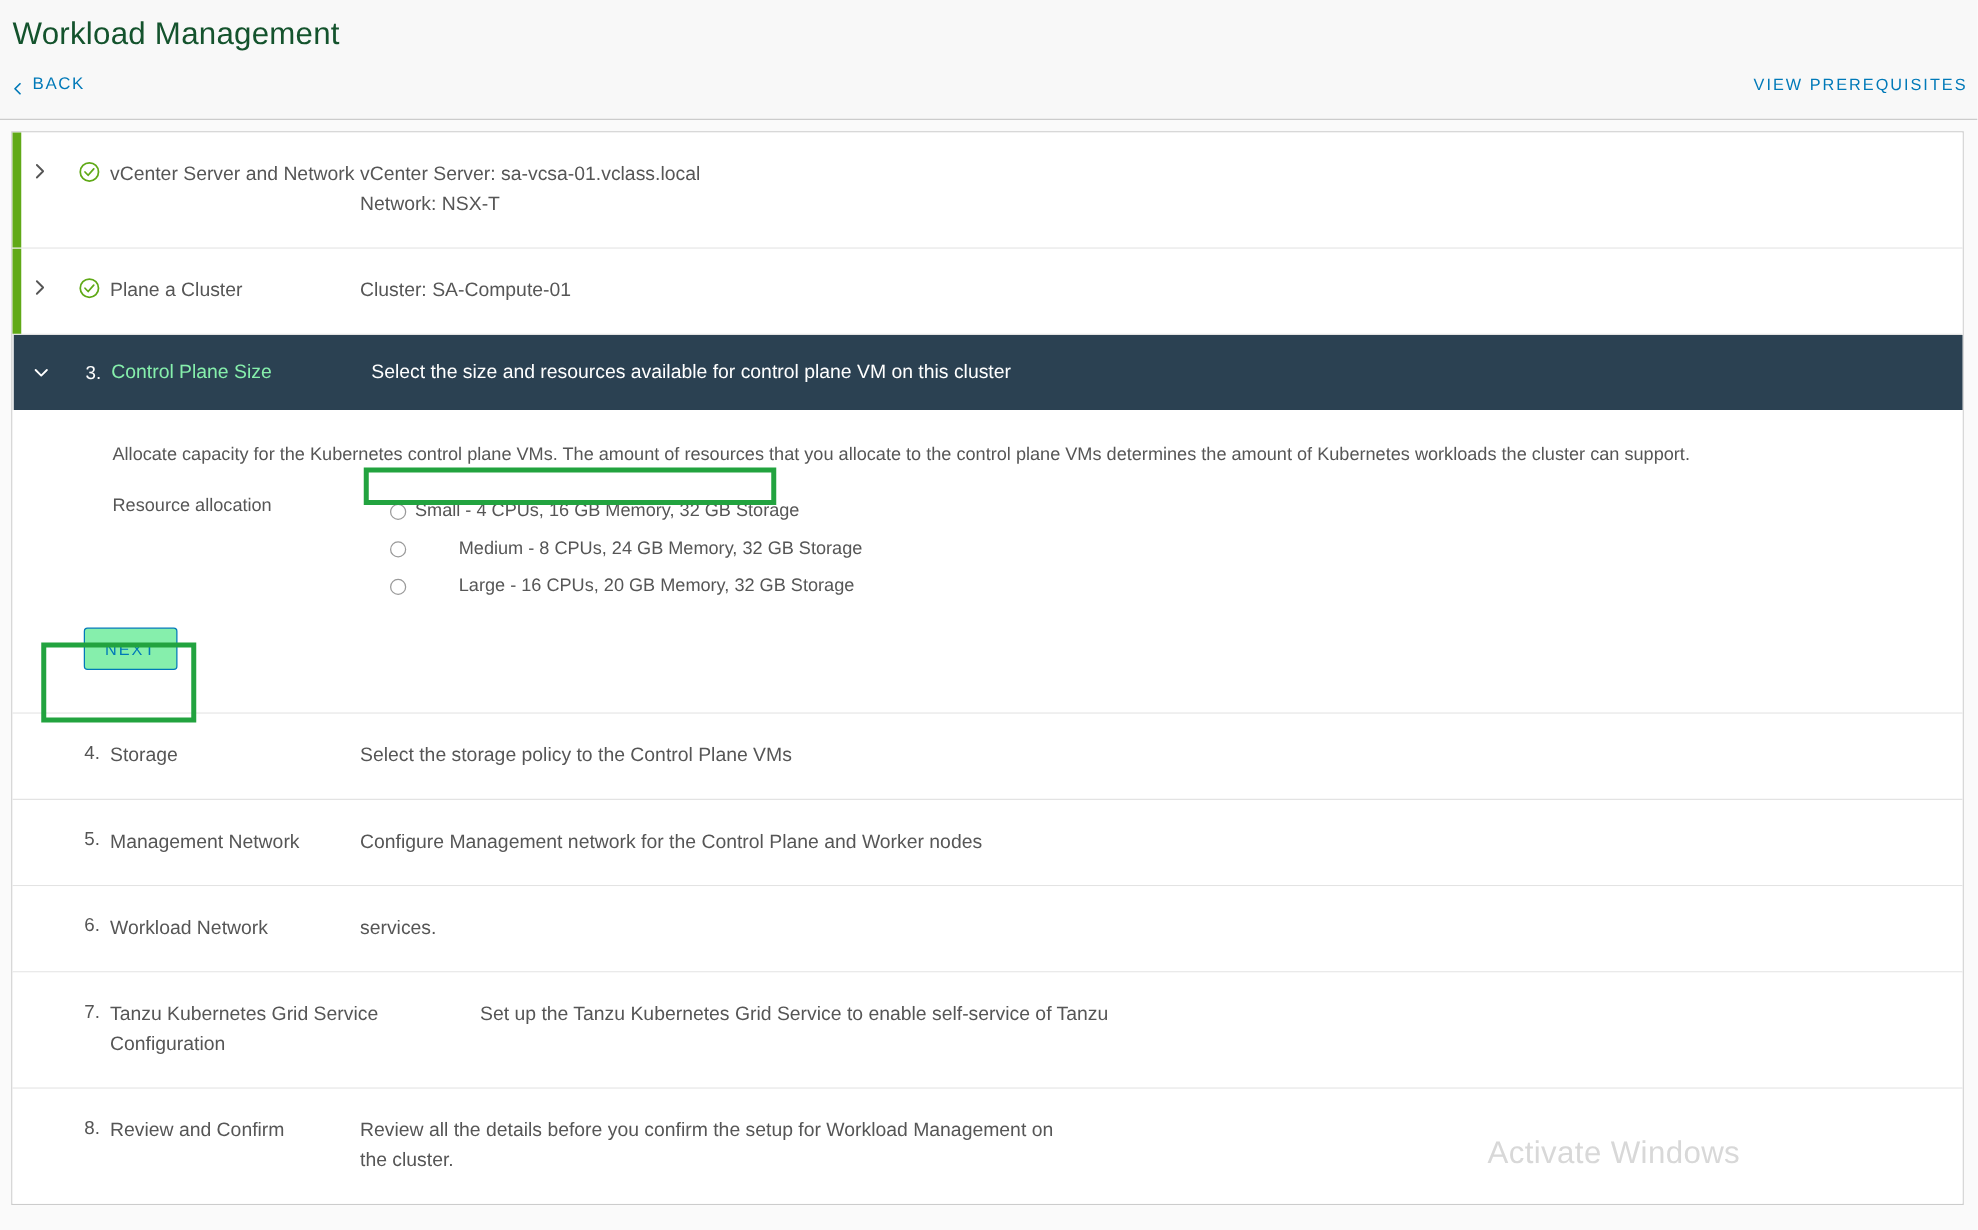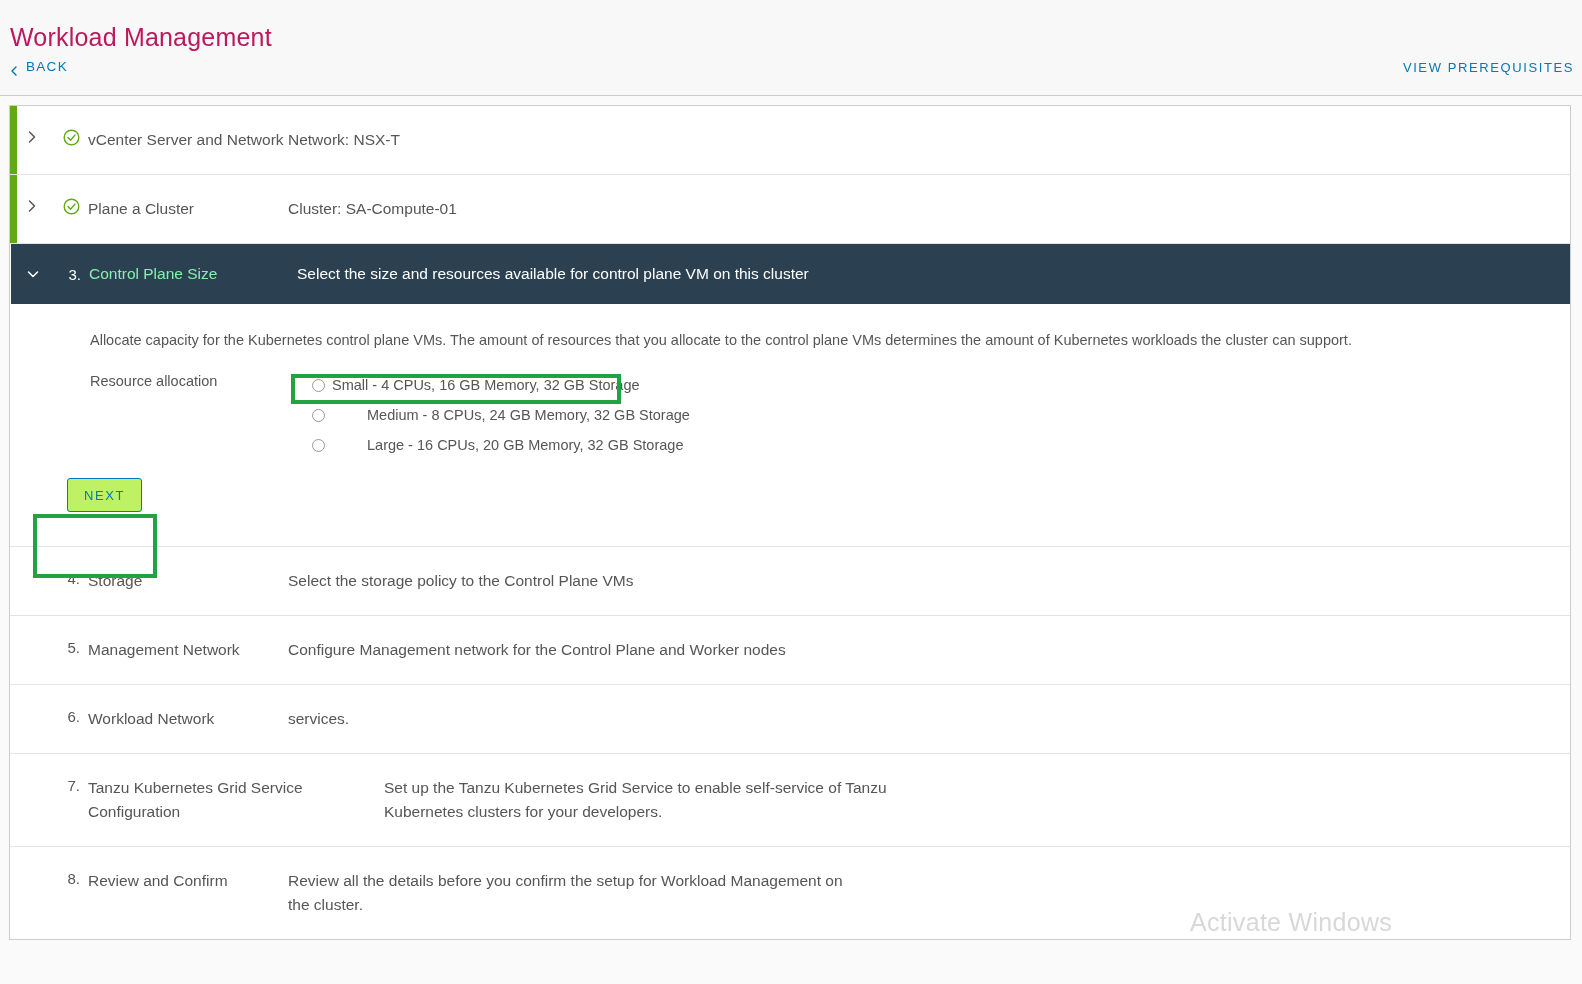--- a/index.html
+++ b/index.html
@@ -12,22 +12,22 @@
     overflow: hidden;
   }
   #app { position: relative; width: 1582px; height: 984px; background: #fafafa; }
 
   
   .page-header {
     position: absolute; left: 0; top: 0; width: 1582px; height: 96px;
     background: #f8f8f8; border-bottom: 1px solid #cccccc;
   }
   .page-title {
-    position: absolute; left: 10px; top: 23px;
-    font-size: 25px; font-weight: 400; color: #be185d; letter-spacing: .2px;
+    position: absolute; left: 10px; top: 13px;
+    font-size: 25px; font-weight: 400; color: #14532d; letter-spacing: .2px;
   }
   .back-link {
     position: absolute; left: 9px; top: 59px;
     display: flex; align-items: flex-end; gap: 7px;
     color: #0079b8; font-size: 13.5px; letter-spacing: 1.3px;
     cursor: pointer; text-transform: uppercase;
   }
   .back-chevron { display:block; width: 10px; height: 10px; }
   .prereq-link {
     position: absolute; right: 8px; top: 60px;
@@ -103,21 +103,21 @@
   .hl-box {
     position: absolute; border: 4px solid #22a33f; pointer-events: none;
   }
   #hl-radio { left: 291px; top: 374px; width: 330px; height: 30px; }
   #hl-next  { left: 33px;  top: 514px; width: 124px; height: 64px; }
 
   .next-wrap { padding-left: 57px; padding-top: 18px; padding-bottom: 34px; }
   .btn-next {
     display: inline-flex; align-items: center; justify-content: center;
     min-width: 74px; height: 34px; padding: 0 16px;
-    border: 1px solid #0079b8; background: #bef264; color: #0079b8;
+    border: 1px solid #0079b8; background: #86efac; color: #0079b8;
     font-size: 13px; letter-spacing: 1.6px; text-transform: uppercase;
     border-radius: 3px; cursor: pointer; font-family: "Liberation Sans", sans-serif;
   }
 
   .watermark {
     position: absolute; left: 1190px; top: 908px;
     font-size: 25px; color: #d8d8d8; white-space: nowrap;
     letter-spacing: .3px;
   }
 </style>
@@ -152,20 +152,21 @@
             </svg>
         </div>
         <div class="statusicon">
           <svg width="17" height="17" viewBox="0 0 17 17">
             <circle cx="8.5" cy="8.5" r="7.3" fill="none" stroke="#60a917" stroke-width="1.4"></circle>
             <path d="M5 8.6 L7.5 11.2 L12 6.1" fill="none" stroke="#60a917" stroke-width="1.4" stroke-linecap="round" stroke-linejoin="round"></path>
           </svg>
         </div>
         <div class="steplabel">vCenter Server and Network</div>
         <div class="stepdesc">
+          <div>vCenter Server: sa-vcsa-01.vclass.local</div>
           <div>Network: NSX-T</div>
         </div>
       </div>
     </div>
 
     <div class="step done">
       <div class="accent"></div>
       <div class="step-inner">
         <div class="twisty">
           <svg width="12" height="14" viewBox="0 0 12 14">
@@ -264,21 +265,20 @@
     </div>
 
     <div class="step">
       <div class="accent"></div>
       <div class="step-inner">
         <div class="twisty"></div>
         <div class="stepnum">7.</div>
         <div class="steplabel wide">Tanzu Kubernetes Grid Service Configuration</div>
         <div class="stepdesc">
           <div>Set up the Tanzu Kubernetes Grid Service to enable self-service of Tanzu</div>
-          <div>Kubernetes clusters for your developers.</div>
         </div>
       </div>
     </div>
 
     <div class="step">
       <div class="accent"></div>
       <div class="step-inner">
         <div class="twisty"></div>
         <div class="stepnum">8.</div>
         <div class="steplabel">Review and Confirm</div>

